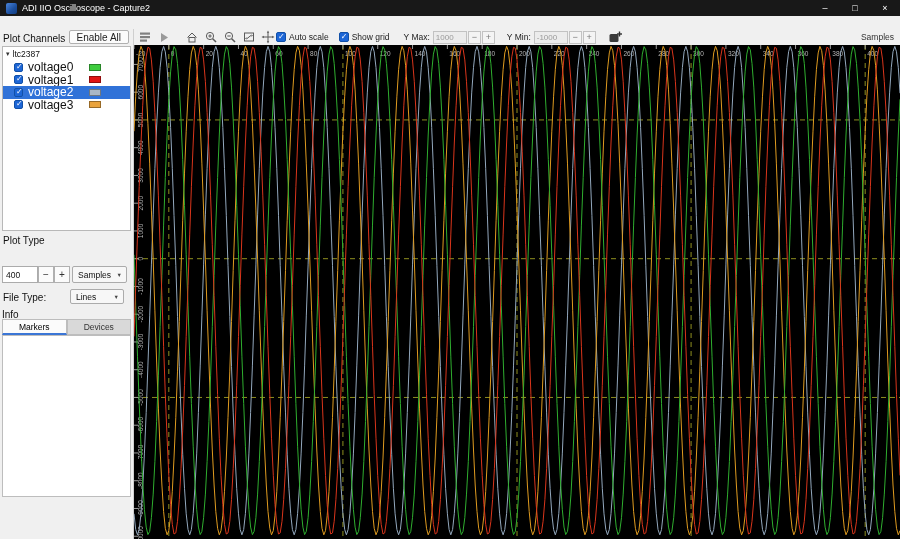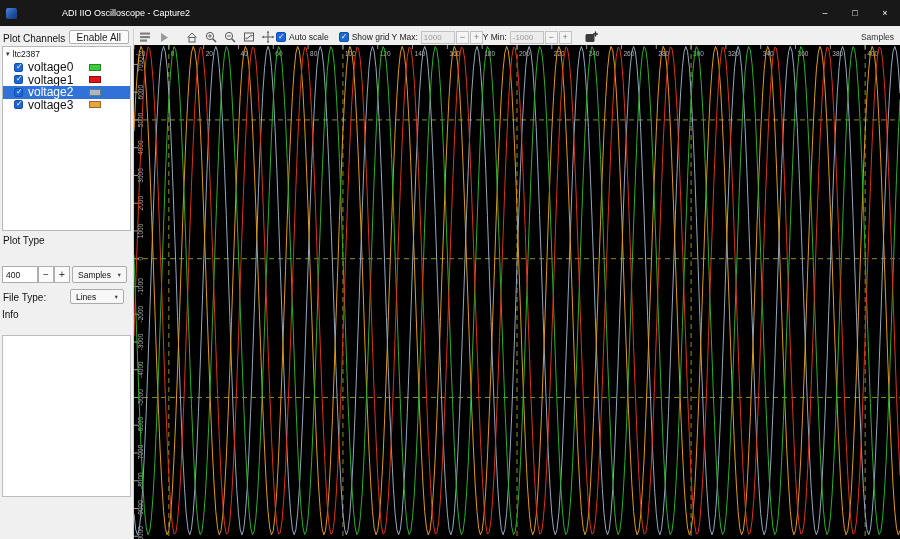--- a/index.html
+++ b/index.html
@@ -1,21 +1,21 @@
 <!DOCTYPE html>
 <html><head>
 <meta charset="utf-8">
 <style>
   * { box-sizing: border-box; margin: 0; padding: 0; }
   html,body { width: 900px; height: 539px; }
   body { font-family: "Liberation Sans", sans-serif; }
   .window { position: relative; width: 900px; height: 539px; background: #f0f0f0; overflow: hidden; }
 
   
-  .titlebar { position: absolute; top:0; left:0; right:0; height:26px; background:#181818; color:#fff; display:flex; align-items:center;gap:40px; }
+  .titlebar { position: absolute; top:0; left:0; right:0; height:16px; background:#181818; color:#fff; display:flex; align-items:center; }
   .app-icon { width:11px; height:11px; margin:0 5px 0 6px; border-radius:2px;
               background: linear-gradient(135deg,#4b86dd 0%,#1c4f9e 60%,#123d80 100%); flex:none; }
   .title { font-size:9px; white-space:nowrap; }
   .win-controls { margin-left:auto; display:flex; height:100%; }
   .win-btn { width:30px; height:100%; display:flex; align-items:center; justify-content:center; font-size:9px; color:#fff; }
 
   
   .menubar { position:absolute; top:18px; left:0; right:0; height:11px; background:#f0f0f0; display:flex; align-items:center; font-size:8.5px; color:#222; }
   .menu-item { padding:0 6px; }
 
@@ -62,21 +62,21 @@
                       border-left:20px solid #fff; border-top:20px solid transparent; }
   .logo-text { color:#fff; font-weight:bold; font-size:11.5px; line-height:11px; margin-left:5px; letter-spacing:.3px; }
 
   
   .toolbar { position:absolute; left:134px; top:29px; right:0; height:16px; background:#f0f0f0; display:flex; align-items:center; font-size:8.5px; color:#222; }
   .ticon { width:16px; height:14px; display:flex; align-items:center; justify-content:center; margin-left:3px; flex:none; }
   .gap { margin-left:12px; }
   .cb2 { width:10px; height:10px; margin:0 3px 0 0; }
   .cb2.checked::after { top:-1.5px; }
   .check-label { margin-right:2px; }
-  .tb-label { margin-left:0; margin-right:3px; }
+  .tb-label { margin-left:12px; margin-right:3px; }
   .num-input { width:34px; height:13px; border:1px solid #c2c2c2; background:#ececec; color:#9a9a9a; font-size:8px; padding:0 2px; font-family:inherit; }
   .spin { width:13px; height:13px; border:1px solid #c2c2c2; background:#f4f4f4; color:#777; display:flex; align-items:center; justify-content:center; font-size:9px; margin-left:1px; }
   .samples-corner { margin-left:auto; margin-right:6px; color:#333; }
 
   
   .plot { position:absolute; left:134px; top:45px; right:0; bottom:0; background:#000; }
   .plot svg { display:block; width:100%; height:100%; }
 </style>
 </head>
 <body>
@@ -139,20 +139,24 @@
       </div>
     </div>
 
     <span class="sb-label graph-label">File Type:</span>
     <div class="dd graph-dd">
       <span>Lines</span>
       <span class="dd-arrow">▼</span>
     </div>
 
     <span class="sb-label info-label">Info</span>
+    <div class="tabs">
+      <div class="tab active">Markers</div>
+      <div class="tab">Devices</div>
+    </div>
     <div class="info-panel"></div>
 
   </div>
 
   <div class="toolbar">
     <span class="ticon">
       <svg width="14" height="14">
           <rect x="2" y="2.5" width="10" height="2.2" fill="#808080"></rect>
           <rect x="2" y="6" width="10" height="2.2" fill="#808080"></rect>
           <rect x="2" y="9.5" width="7" height="2.2" fill="#808080"></rect>

